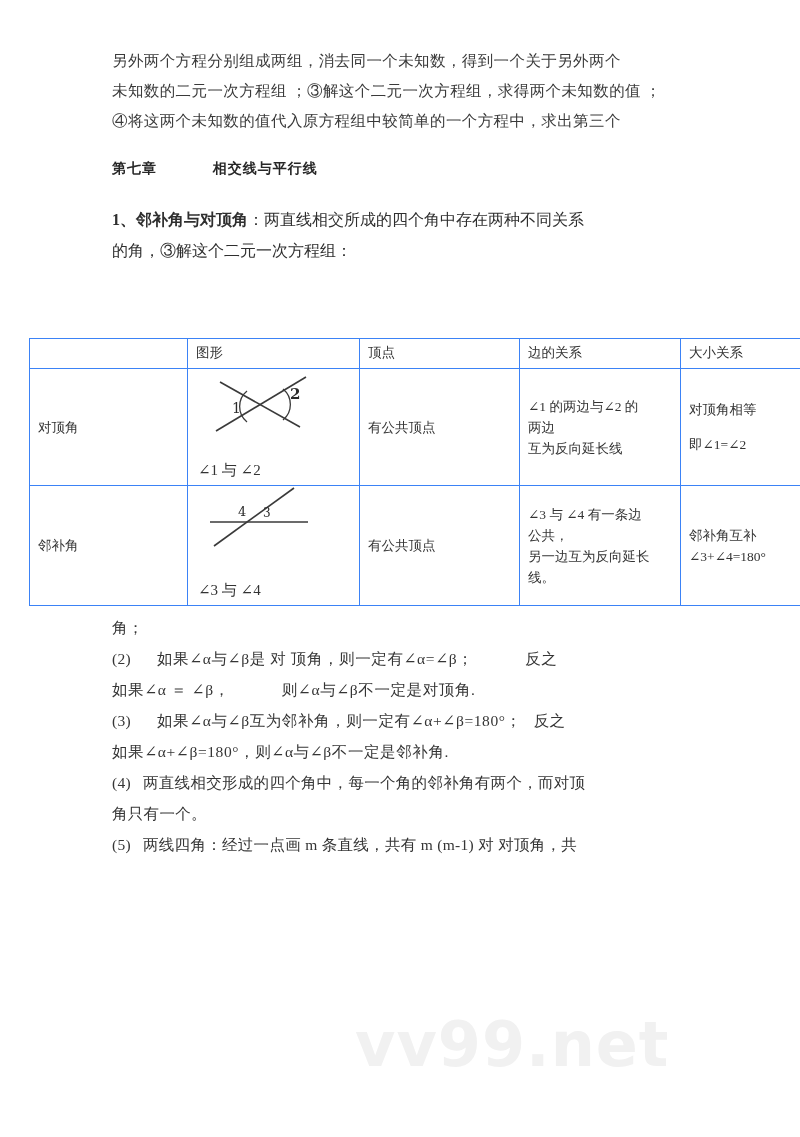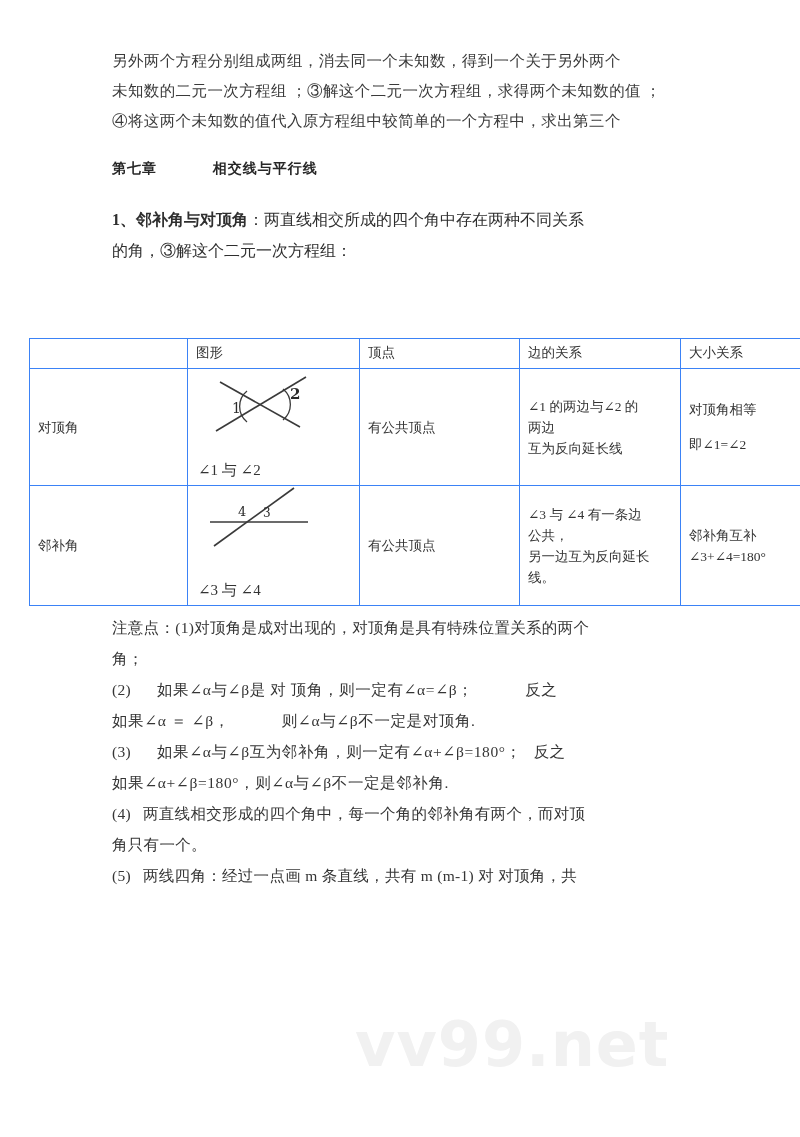--- a/index.html
+++ b/index.html
@@ -238,21 +238,20 @@
             <div>∠3+∠4=180°</div>
           </td>
         </tr>
       </tbody>
     </table>
   </div>
 
   <div class="notes">
 
     <div class="note">
-      <div><span>注意点：</span><span>(1)</span><span>对顶角是成对出现的，对顶角是具有特殊位置关系的两个</span></div>
       <div>角；</div>
     </div>
 
     <div class="note">
       <div><span>(2)</span><span class="mid-gap"></span><span class="spaced">如果∠α与∠β是 对 顶角，则一定有∠α=∠β；</span><span class="wide-gap"></span><span>反之</span></div>
       <div><span class="spaced">如果∠α ＝ ∠β，</span><span class="wide-gap"></span><span class="spaced">则∠α与∠β不一定是对顶角.</span></div>
     </div>
 
     <div class="note">
       <div><span>(3)</span><span class="mid-gap"></span><span class="spaced">如果∠α与∠β互为邻补角，则一定有∠α+∠β=180°；</span><span class="sm-gap"></span><span>反之</span></div>

